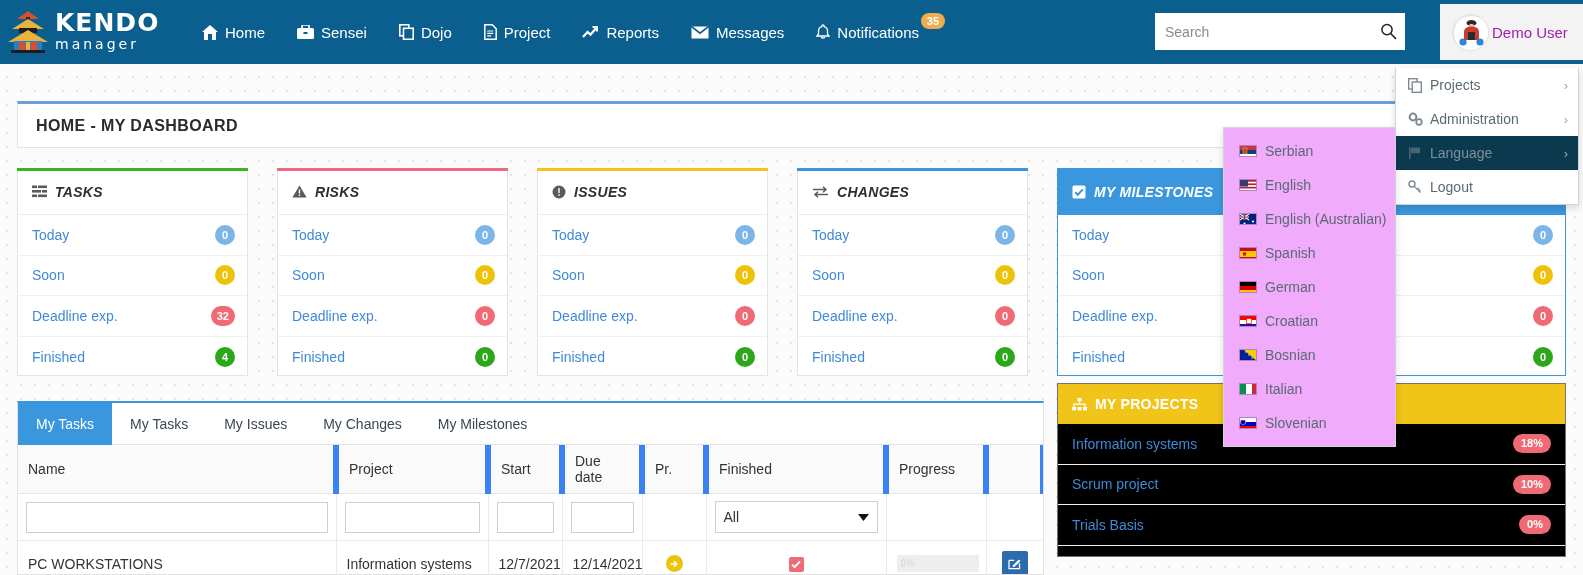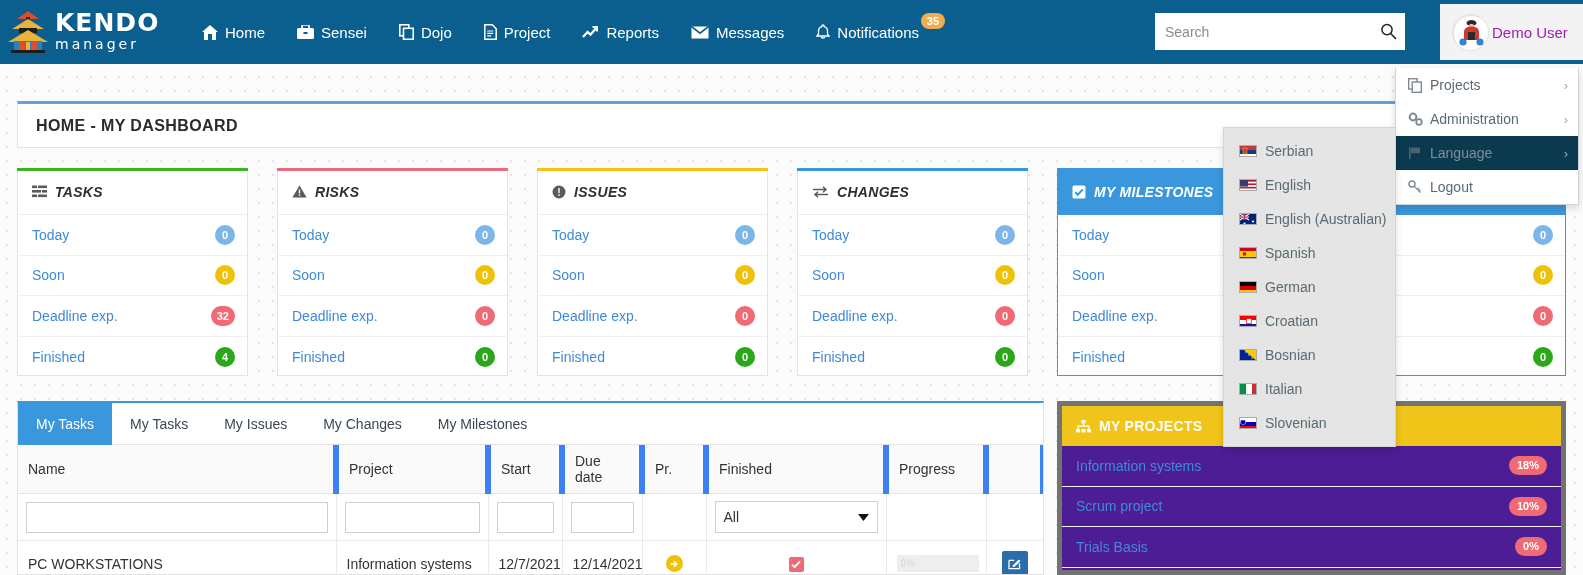--- a/index.html
+++ b/index.html
@@ -76,21 +76,21 @@
     height: 34px; display: flex; align-items: center; padding: 0 12px;
     font-size: 14px; color: #5a6a72; cursor: pointer; position: relative;
   }
   .udrow.active { background: #0b3a4f; color: #7d8f99; }
   .udrow .ud-ic { width: 22px; display: inline-flex; align-items: center; }
   .udrow .chev { position: absolute; right: 10px; font-size: 13px; color: #9aa; }
 
   
   .langmenu {
     position: absolute; left: 1223px; top: 127px; width: 173px;
-    background: #e5e5e5; border: 1px solid #d4d4d4;
+    background: #f0abfc; border: 1px solid #d4d4d4;
     z-index: 29; box-shadow: 0 3px 7px rgba(0,0,0,.14);
     padding: 6px 0 6px 0;
   }
   .langrow {
     height: 34px; display: flex; align-items: center; padding: 0 10px 0 15px;
     font-size: 14px; color: #5a6a72; cursor: pointer; white-space: nowrap;
   }
   .flag {
     width: 18px; height: 12px; margin-right: 8px; flex: 0 0 auto;
     border: 1px solid rgba(0,0,0,.25); display: inline-block; position: relative; overflow: hidden;
@@ -184,22 +184,22 @@
     padding-left: 4px; font-weight: bold;
   }
   .editbtn {
     width: 26px; height: 25px; background: #2b6cac; color: #fff;
     display: inline-flex; align-items: center; justify-content: center;
     border-radius: 2px; cursor: pointer;
   }
 
   
   .projpanel {
-    position: absolute; left: 1057px; top: 401px; width: 509px; height: 174px;
-    background: #4c1d95; border: 5px solid #737373; overflow: hidden;
+    position: absolute; left: 1057px; top: 383px; width: 509px; height: 174px;
+    background: #000000; border: 1px solid #737373; overflow: hidden;
   }
   .projpanel .ph {
     height: 40px; background: #f0c419; color: #ffffff; display: flex;
     align-items: center; padding-left: 14px; font-size: 14px; font-weight: bold;
     letter-spacing: .3px;
   }
   .projrow {
     height: 40.5px; display: flex; align-items: center; justify-content: space-between;
     padding: 0 14px; border-bottom: 1px solid #f0f0f0; font-size: 14px;
   }

